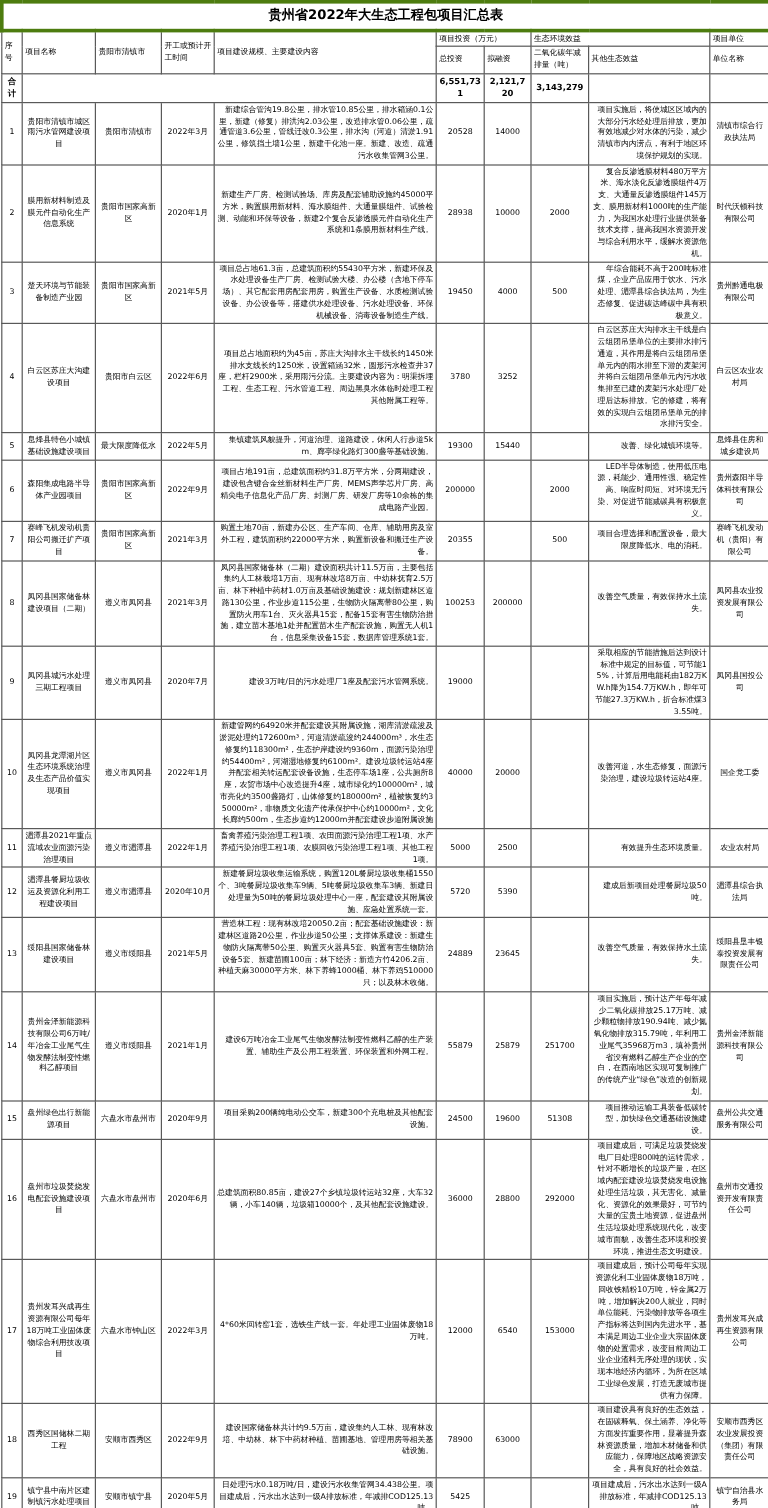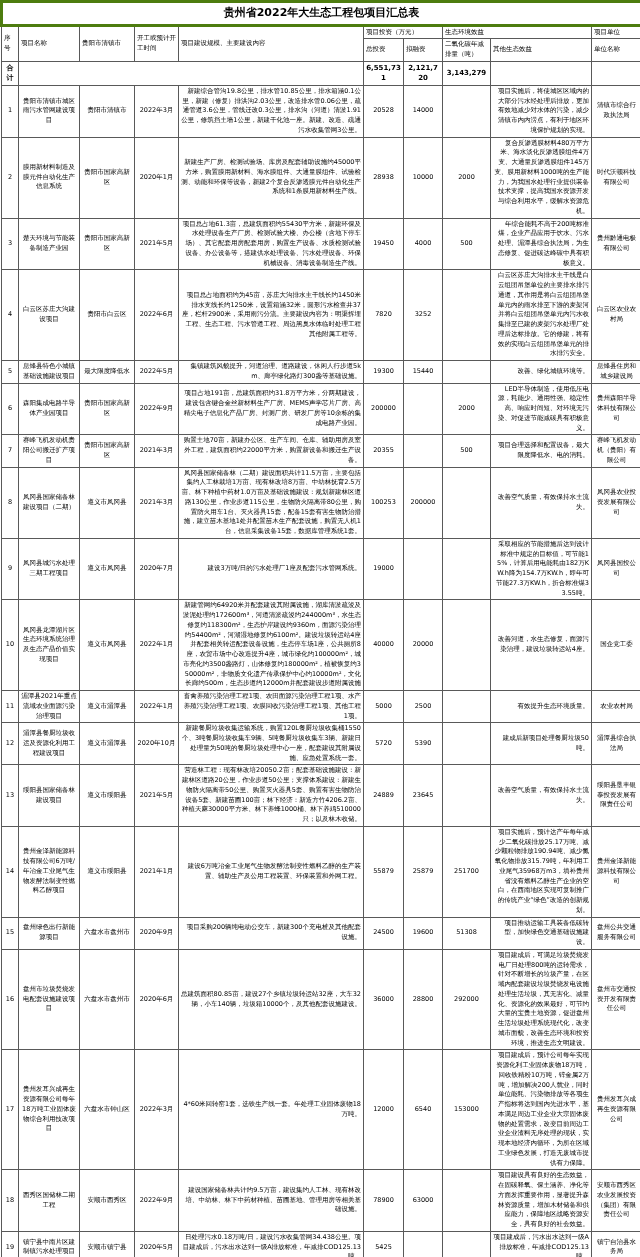--- a/index.html
+++ b/index.html
@@ -99,21 +99,21 @@
           <td class="num">500</td>
           <td class="l">年综合能耗不高于200吨标准煤，企业产品应用于饮水、污水处理、湄潭县综合执法局，为生态修复、促进碳达峰碳中具有积极意义。</td>
           <td class="c">贵州黔通电极有限公司</td>
         </tr>
         <tr>
           <td class="c">4</td>
           <td class="c">白云区苏庄大沟建设项目</td>
           <td class="c">贵阳市白云区</td>
           <td class="c">2022年6月</td>
           <td class="l">项目总占地面积约为45亩，苏庄大沟排水主干线长约1450米排水支线长约1250米，设置箱涵32米，圆形污水检查井37座，栏杆2900米，采用雨污分流。主要建设内容为：明渠拆埋工程、生态工程、污水管道工程、周边黑臭水体临时处理工程其他附属工程等。</td>
-          <td class="num">7820</td>
+          <td class="num">3780</td>
           <td class="num">3252</td>
           <td class="num"></td>
           <td class="l">白云区苏庄大沟排水主干线是白云组团吊堡单位的主要排水排污通道，其作用是将白云组团吊堡单元内的雨水排至下游的麦架河并将白云组团吊堡单元内污水收集排至已建的麦架污水处理厂处理后达标排放。它的修建，将有效的实现白云组团吊堡单元的排水排污安全。</td>
           <td class="c">白云区农业农村局</td>
         </tr>
         <tr>
           <td class="c">5</td>
           <td class="c">息烽县特色小城镇基础设施建设项目</td>
           <td class="c">最大限度降低水</td>
           <td class="c">2022年5月</td>

